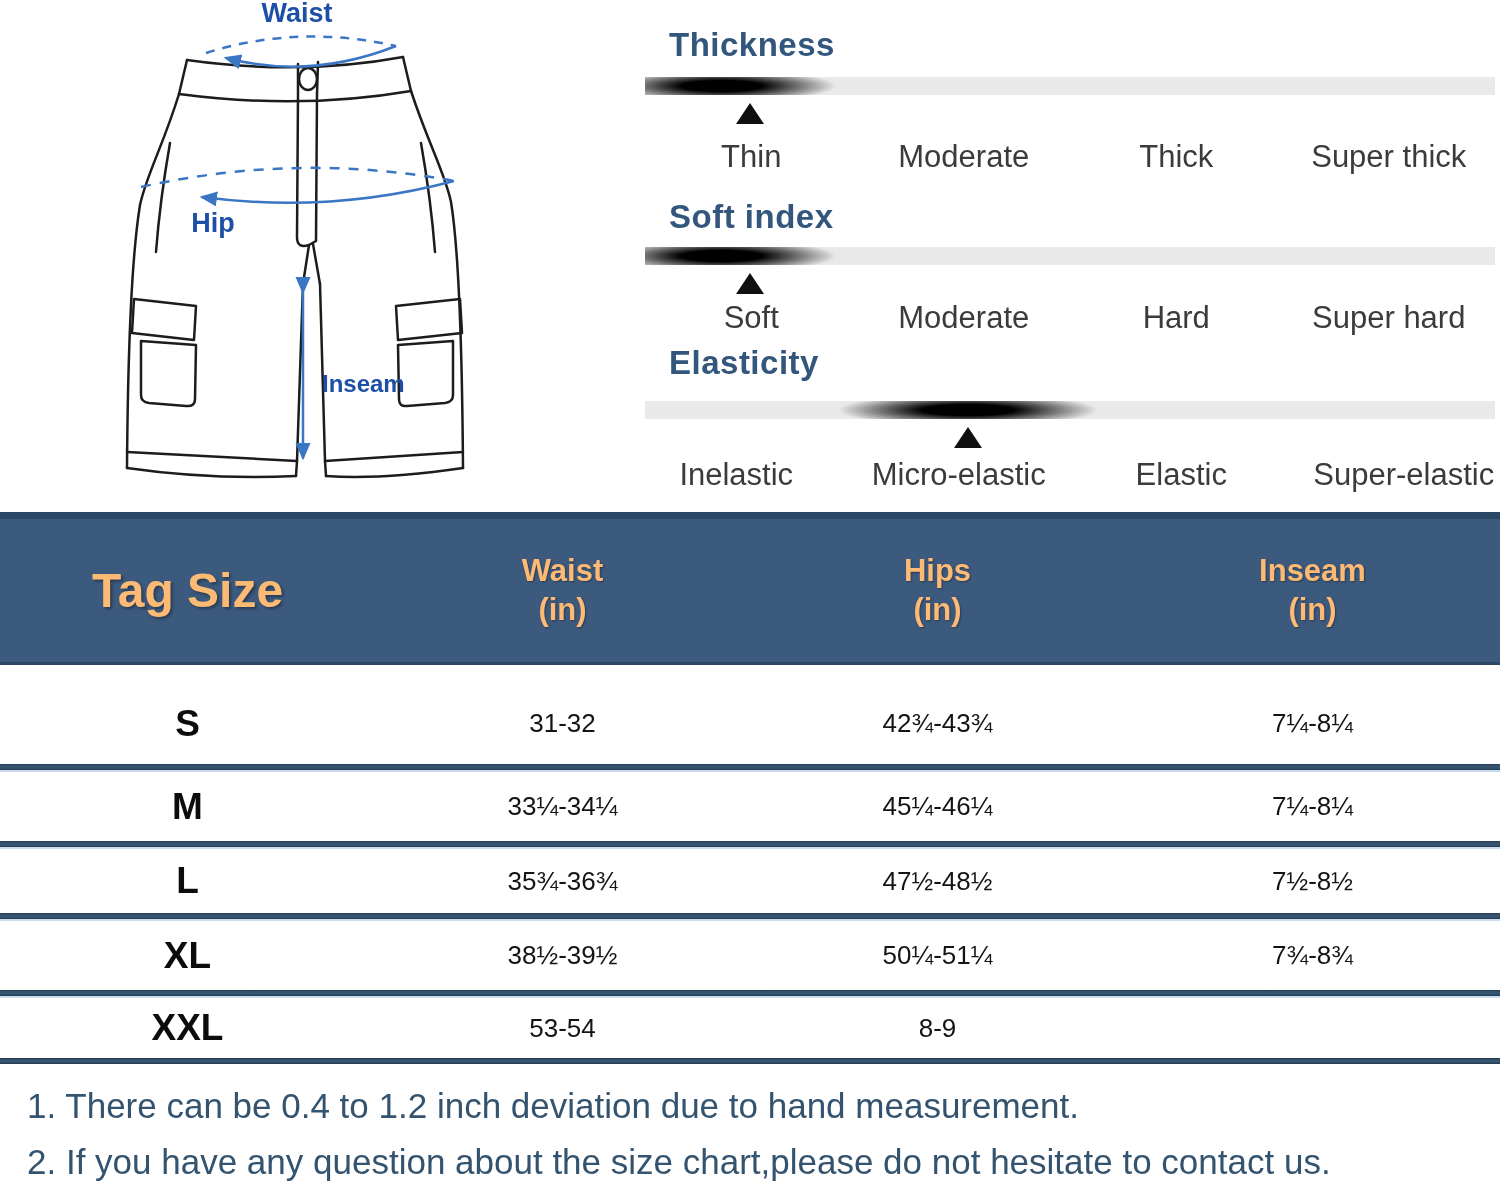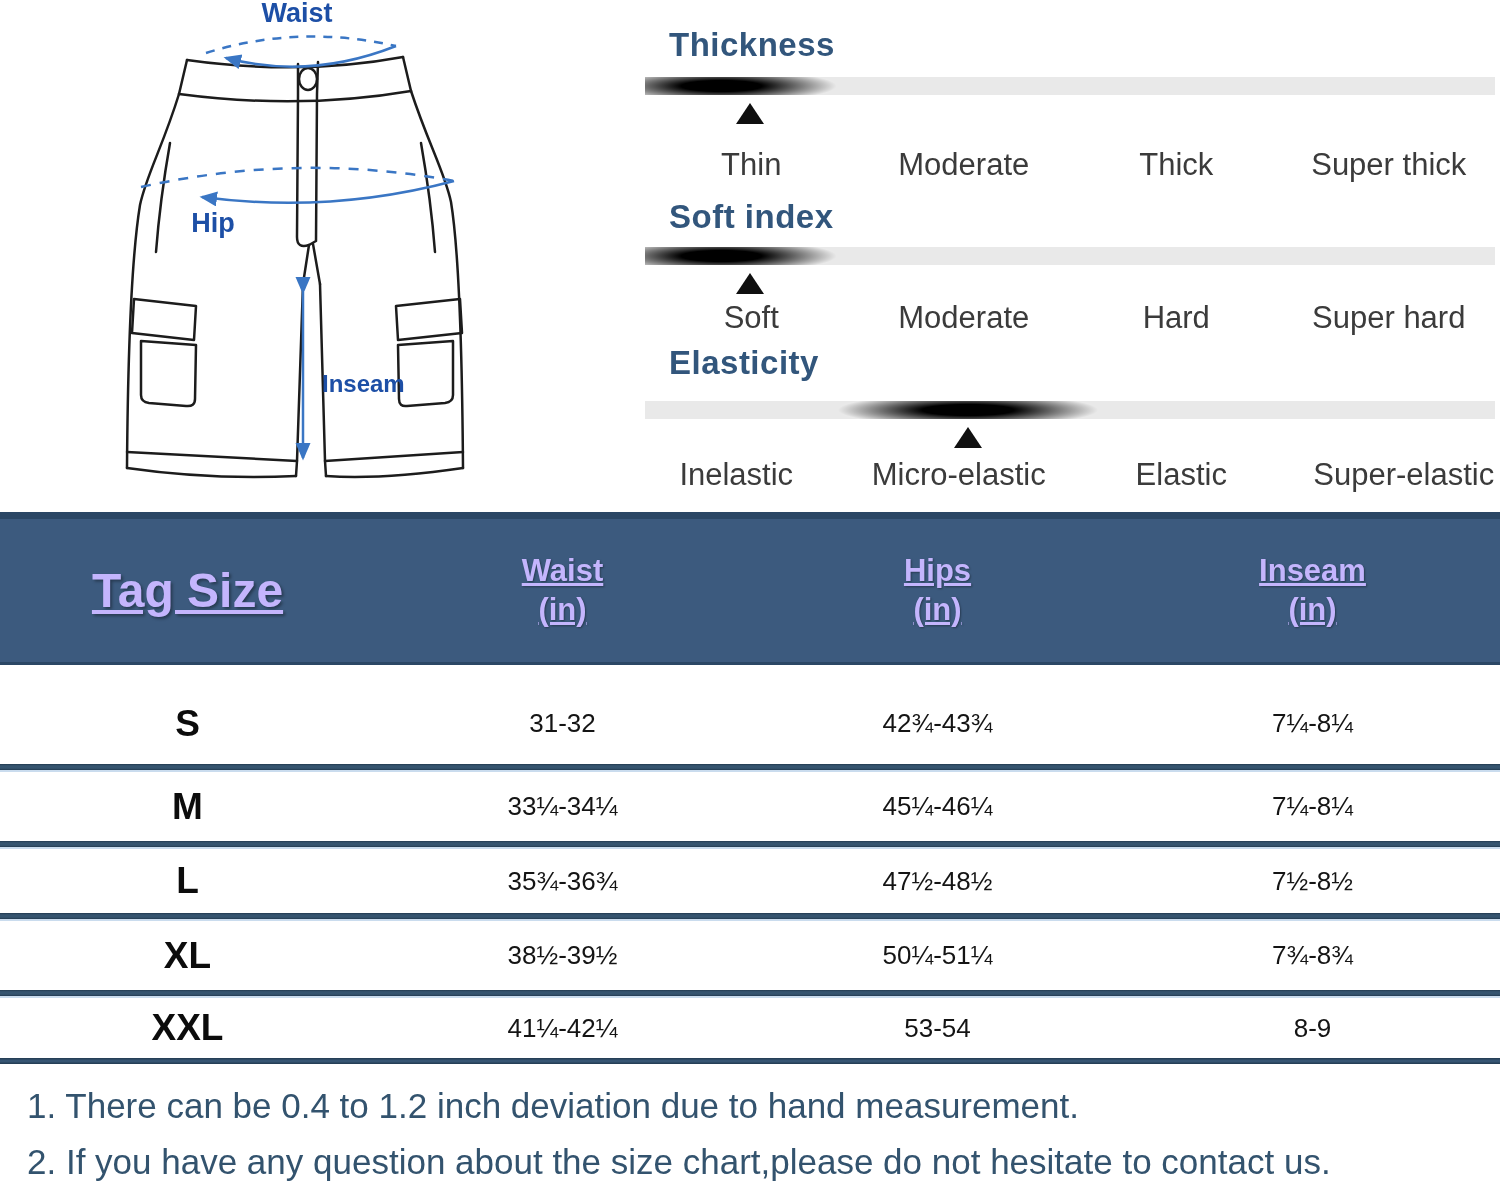--- a/index.html
+++ b/index.html
@@ -34,30 +34,30 @@
   .scale-marker {
     position:absolute; width:0; height:0;
     border-left:14px solid transparent; border-right:14px solid transparent;
     border-bottom:21px solid #101010;
   }
   .m1 { top:103px; left:91px; } .m2 { top:273px; left:91px; } .m3 { top:427px; left:309px; }
   .scale-labels {
     position:absolute; left:0; width:850px; height:46px;
     display:grid; grid-template-columns:repeat(4,1fr); align-items:center;
   }
-  .l1 { top:142px; } .l2 { top:295px; } .l3 { top:452px;gap:40px; }
+  .l1 { top:134px; } .l2 { top:295px; } .l3 { top:452px;gap:40px; }
   .scale-labels span { text-align:center; font-size:31px; color:#3b3b3b; }
 
   
   .size-table { position:absolute; left:0; top:512px; width:1500px; }
   .thead {
     height:153px; background:#3c5a7e;
     border-top:7px solid #2b4765; border-bottom:3px solid #2b4765;
     display:grid; grid-template-columns:repeat(4,1fr); align-items:center;
-    color:#c4b5fd; text-align:center;text-decoration:underline;
+    color:#fdba74; text-align:center;
   }
   .th-main { font-size:48px; font-weight:bold; text-shadow:2px 2px 3px rgba(0,0,0,0.35); }
   .th { font-size:31px; font-weight:bold; line-height:1.25; text-shadow:1px 1px 2px rgba(0,0,0,0.35); }
   .th span { display:block; }
   .trow {
     display:grid; grid-template-columns:repeat(4,1fr); align-items:center; text-align:center;
     background:#fff;
   }
   .row-s  { height:99px; padding-top:18px; }
   .row-m  { height:69px; }
@@ -218,21 +218,20 @@
     <div class="trow row-xl">
       <div class="cell-size">XL</div>
       <div class="cell-val">38½-39½</div>
       <div class="cell-val">50¼-51¼</div>
       <div class="cell-val">7¾-8¾</div>
     </div>
     <div class="sep"></div>
 
     <div class="trow row-xxl">
       <div class="cell-size">XXL</div>
-      <div class="cell-val">41¼-42¼</div>
       <div class="cell-val">53-54</div>
       <div class="cell-val">8-9</div>
     </div>
     <div class="bottom-line"></div>
   </div>
 
   <div class="note n1">1. There can be 0.4 to 1.2 inch deviation due to hand measurement.</div>
   <div class="note n2">2. If you have any question about the size chart,please do not hesitate to contact us.</div>
 
 </div>

